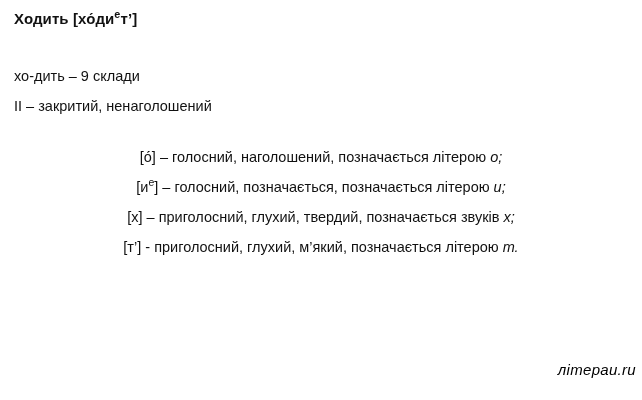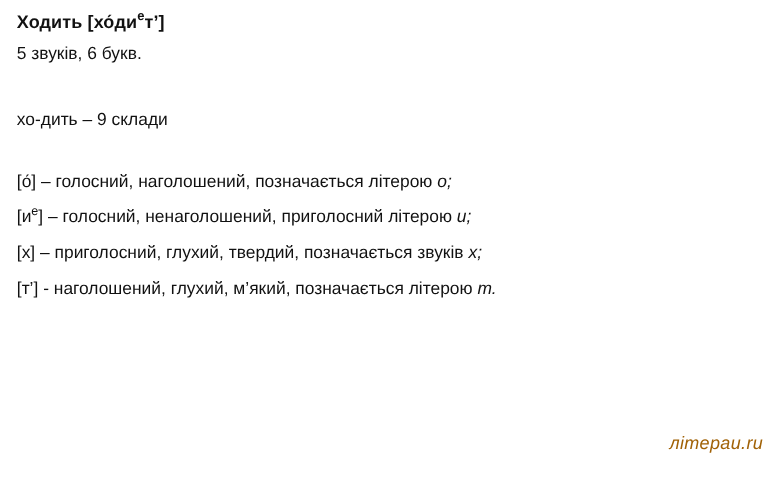--- a/index.html
+++ b/index.html
@@ -45,82 +45,83 @@
     color: #111111;
     margin: 0 0 10px 0;
     line-height: 1.35;
   }
   .sound-line {
     font-size: 14.5px;
     color: #111111;
     margin: 0 0 11px 0;
     line-height: 1.3;
     white-space: nowrap;
+    text-align: center;
   }
   .ital {
     font-style: italic;
   }
   .sup {
     font-size: 0.72em;
     vertical-align: super;
     line-height: 0;
   }
   .watermark {
     position: absolute;
     right: 6px;
     bottom: 2px;
     font-size: 15px;
-    color: #a16207;
+    color: #000000;
     font-style: italic;
     letter-spacing: 0.3px;
     white-space: nowrap;
     pointer-events: none;
   }
 </style>
 </head>
 <body>
 
 <div class="page">
 
   <div class="title">
     <span>Ходить [х</span><span>о́</span><span>ди</span><span class="sup">е</span><span>т’]</span>
   </div>
 
-  <div class="subtitle">5 звуків, 6 букв.</div>
 
   <div class="gap-lg"></div>
 
   <div class="line">хо-дить – 9 склади</div>
+  <div class="line">II – закритий, ненаголошений</div>
 
   <div class="gap-md"></div>
 
   <div class="sound-line">
     <span>[о́]</span>
     <span>–</span>
     <span>голосний, наголошений, позначається  літерою</span>
     <span class="ital">о;</span>
   </div>
 
   <div class="sound-line">
     <span>[и</span><span class="sup">е</span><span>]</span>
     <span>–</span>
-    <span>голосний, ненаголошений, приголосний  літерою</span>
+    <span>голосний, позначається, позначається  літерою</span>
     <span class="ital">и;</span>
   </div>
 
   <div class="sound-line">
     <span>[х]</span>
     <span>–</span>
     <span>приголосний, глухий, твердий, позначається  звуків</span>
     <span class="ital">х;</span>
   </div>
 
 
   <div class="sound-line">
     <span>[т’]</span>
     <span>-</span>
-    <span>наголошений, глухий, м’який, позначається  літерою</span>
+    <span>приголосний, глухий, м’який, позначається  літерою</span>
     <span class="ital">т.</span>
   </div>
 
   <div class="watermark">літераи.ru</div>
 
 </div>
 
 </body></html>

